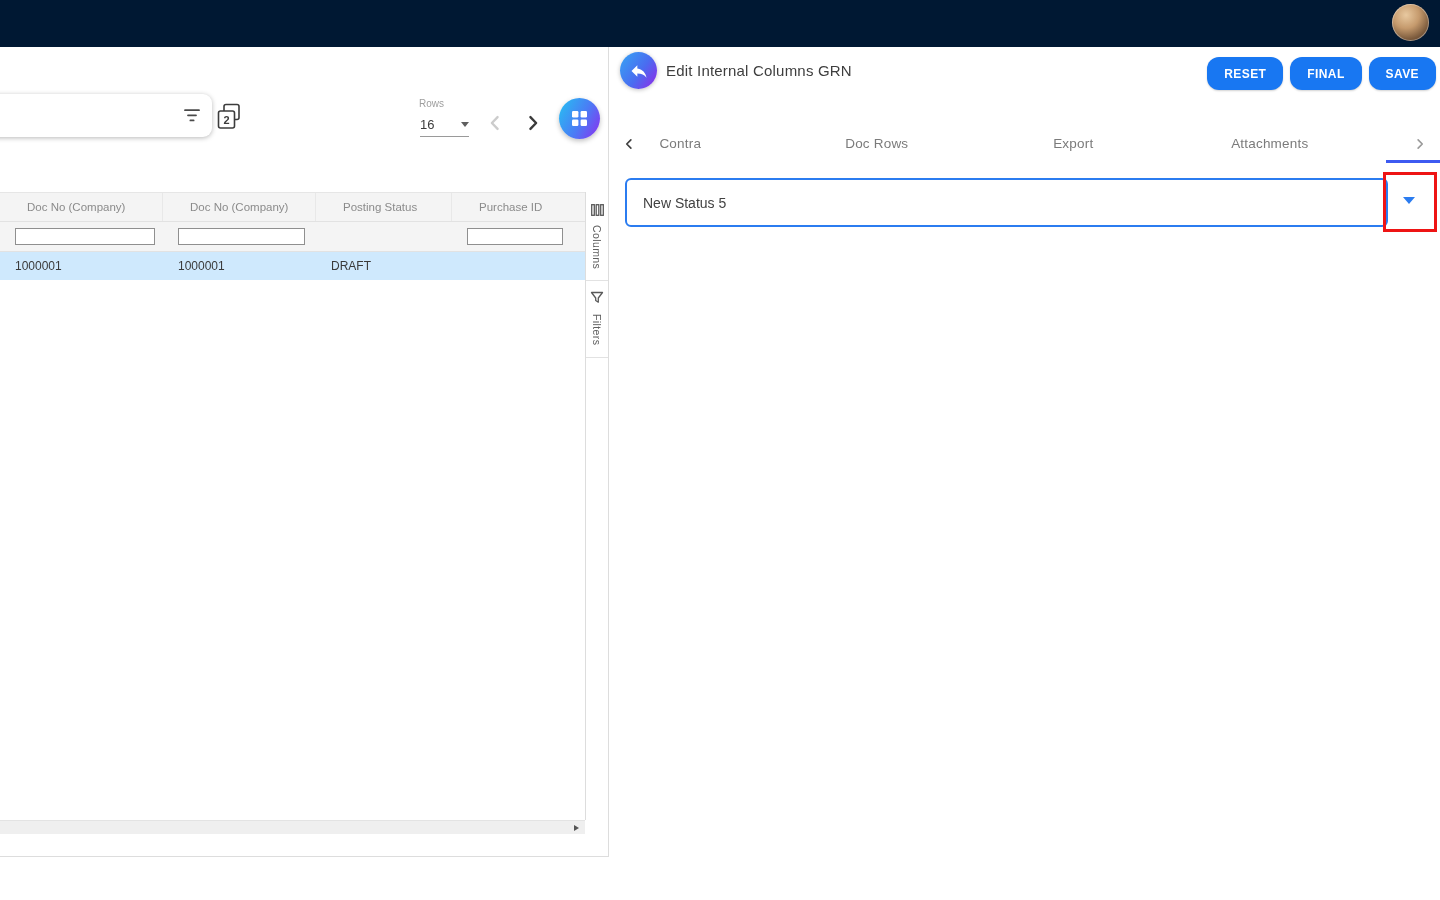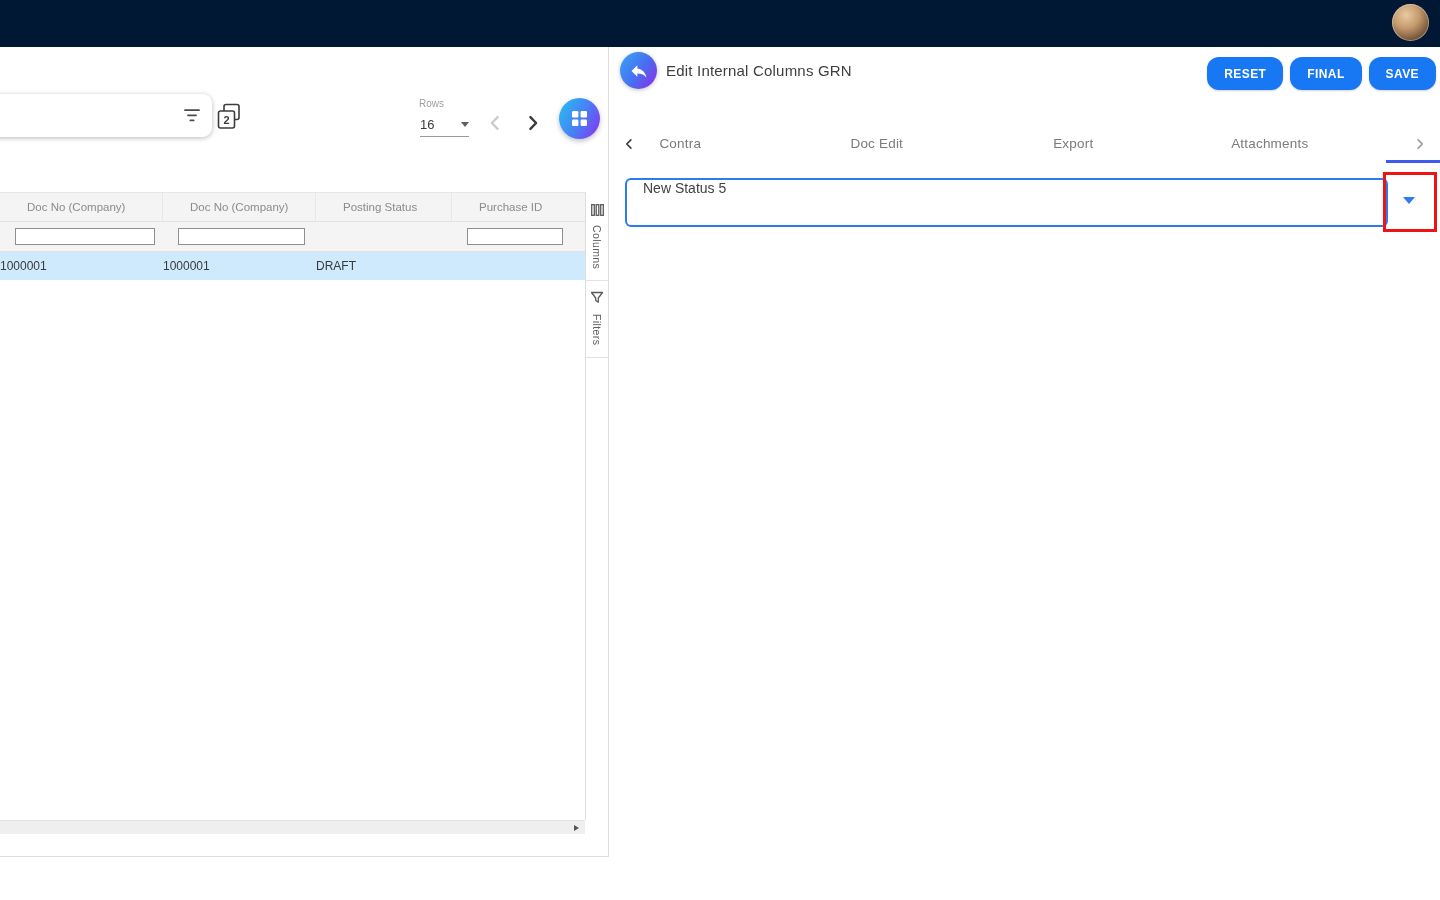--- a/index.html
+++ b/index.html
@@ -52,21 +52,21 @@
   .thead .th { line-height:28px; padding-left:27px; border-right:1px solid #e8e8e8; white-space:nowrap;
     overflow:hidden; cursor:pointer; font-size:11.5px; }
   .thead .th:last-child { border-right:none; }
   .filter-row { height:30px; background:#f4f4f4; border-bottom:1px solid #e2e2e2; }
   .filter-cell { padding:6px 0 0 15px; }
   .filter-input { width:140px; height:17px; border:1px solid #8f8f8f; background:#fff; outline:none;
     font-size:11px; padding:0 3px; font-family:inherit; }
   .filter-input.c2 { width:127px; }
   .filter-input.c4 { width:96px; }
   .data-row { height:28px; background:#cfe9fd; color:#3a3a3a; cursor:pointer; }
-  .data-row .td { line-height:28px; white-space:nowrap; overflow:hidden; }
+  .data-row .td { line-height:28px; padding-left:15px; white-space:nowrap; overflow:hidden; }
 
   
   .tool-strip { position:absolute; left:585px; top:145px; width:23px; height:628px;
     border-left:1px solid #ddd; background:#fff; }
   .tool { display:flex; flex-direction:column; align-items:center; gap:5px; padding:10px 0 11px;
     border-bottom:1px solid #e2e2e2; cursor:pointer; }
   .vtext { writing-mode:vertical-lr; font-size:10.5px; color:#5f5f5f; letter-spacing:.4px; }
 
   
   .hscroll { position:absolute; left:0; top:773px; width:585px; height:14px; background:#efefef;
@@ -94,21 +94,21 @@
     letter-spacing:.2px; cursor:pointer; position:relative; white-space:nowrap; }
   .tab.active { color:#4c4f55; }
   .tab.active::after { content:""; position:absolute; left:0; right:0; bottom:0; height:3px; background:#3d5af1; }
   .tab-chevron { position:absolute; top:9px; width:20px; height:20px; display:flex; align-items:center;
     justify-content:center; cursor:pointer; background:#fff; line-height:0; }
   .tab-chevron.left { left:10px; }
   .tab-chevron.right { right:10px; }
 
   
   .status-field { position:absolute; left:16px; top:131px; width:763px; height:49px;
-    border:2px solid #2b7cf0; border-radius:6px; display:flex; align-items:flex-start; padding:0 16px;
+    border:2px solid #2b7cf0; border-radius:6px; display:flex; align-items:center; padding:0 16px;
     font-size:14px; color:#424242; cursor:pointer; background:#fff; }
   .select-caret { position:absolute; left:794px; top:150px; width:0; height:0;
     border-left:6px solid transparent; border-right:6px solid transparent; border-top:7px solid #2b7cf0;
     cursor:pointer; }
   .annotation-box { position:absolute; left:774px; top:125px; width:54px; height:60px;
     border:3px solid #ee1414; pointer-events:none; }
 </style>
 </head>
 <body>
 
@@ -239,21 +239,21 @@
     <div class="actions">
       <button class="btn">RESET</button>
       <button class="btn">FINAL</button>
       <button class="btn">SAVE</button>
     </div>
 
     <div class="tabbar">
       <div class="tabs-viewport">
         <div class="tabs-row">
           <div class="tab">Contra</div>
-          <div class="tab">Doc Edit</div>
+          <div class="tab">Doc Rows</div>
           <div class="tab">Export</div>
           <div class="tab">Attachments</div>
           <div class="tab active">Export</div>
         </div>
       </div>
       <span class="tab-chevron left">
         <svg width="18" height="18" viewBox="0 0 24 24">
           <path d="M14.5 6.5 9 12l5.5 5.5" fill="none" stroke="#3f3f3f" stroke-width="2.2" stroke-linecap="round" stroke-linejoin="round"></path>
         </svg>
       </span>

